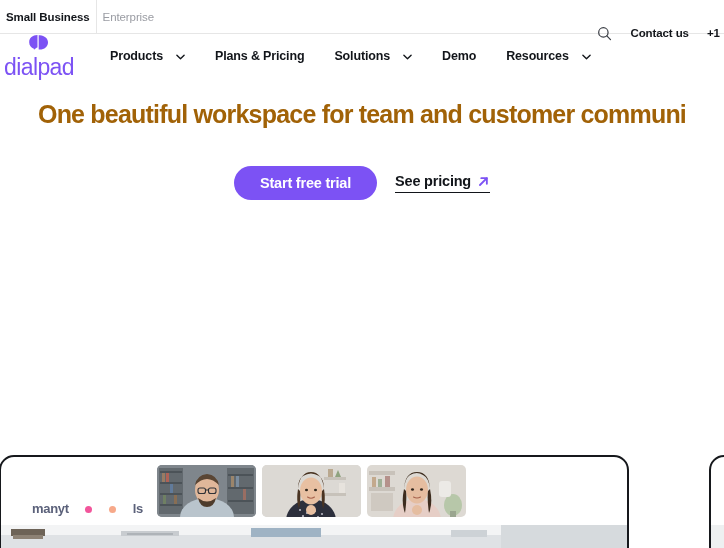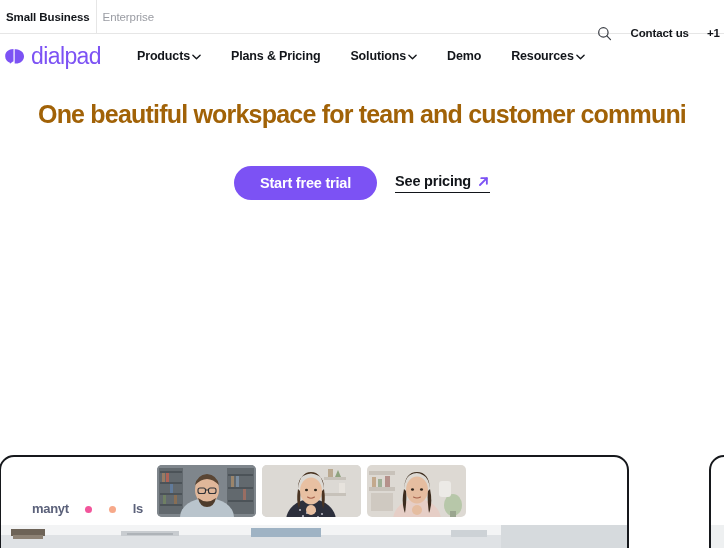--- a/index.html
+++ b/index.html
@@ -69,32 +69,33 @@
     display:flex;
     align-items:center;
     padding-left:4px;
     background:#fff;
   }
   .logo {
     display:flex;
     align-items:center;
     gap:5px;
     margin-right:36px;
+    flex-direction:column;
   }
   .logo-mark { width:22px; height:17px; display:block; }
   .logo-word {
     font-size:23px;
     color:#7C52F4;
     font-weight:400;
     letter-spacing:-0.6px;
     line-height:1;
   }
   .navitems { display:flex; align-items:center; gap:30px; }
   .navitem {
-    display:flex; align-items:center; gap:2px;
+    display:flex; align-items:center; gap:13px;
     font-size:12.5px;
     font-weight:600;
     color:#12151a;
     white-space:nowrap;
     letter-spacing:-0.15px;
   }
   .caret { width:9px; height:6px; display:block; margin-top:1px; }
 
   
   .hero { text-align:center; }

